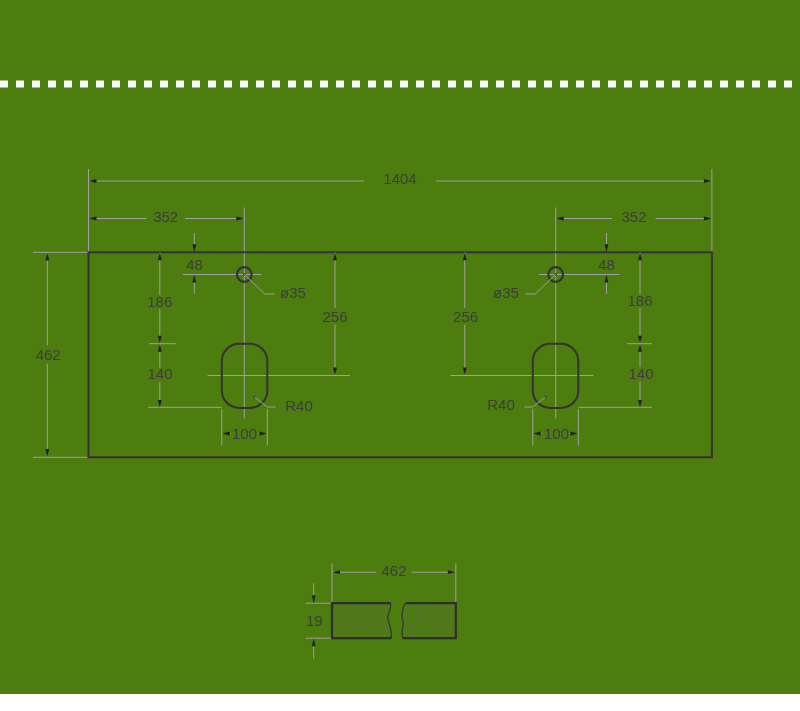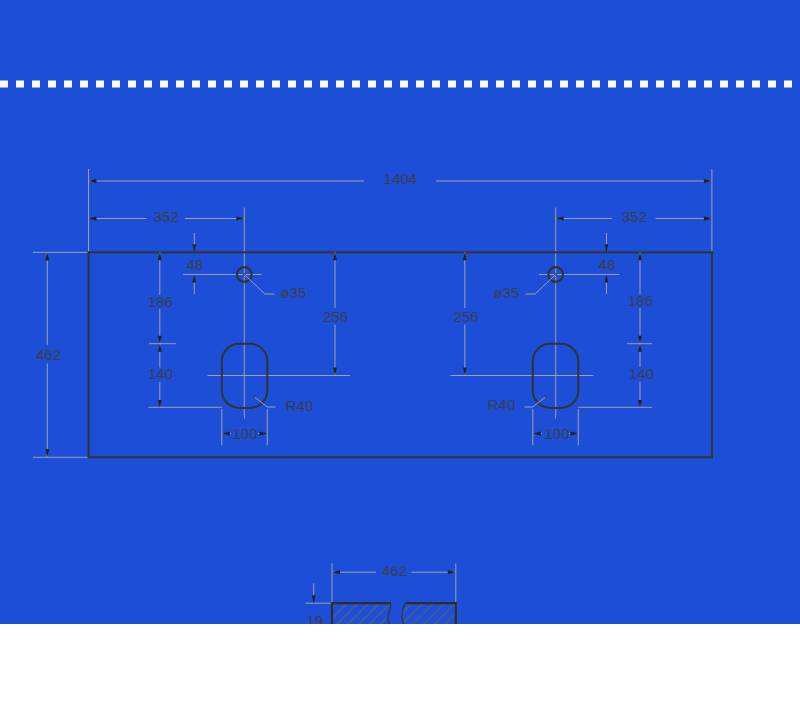--- a/index.html
+++ b/index.html
@@ -1,16 +1,16 @@
 <!DOCTYPE html>
 <html><head>
 <meta charset="utf-8">
 <style>
   html,body{margin:0;padding:0;background:#ffffff;}
-  #page{position:relative;width:800px;height:624px;background:#1d4ed8;overflow:hidden;}
+  #page{position:relative;width:800px;height:694px;background:#4d7c0f;overflow:hidden;}
   svg text{font-family:"Liberation Sans",sans-serif;font-size:15px;fill:#3d3d3d;}
 </style>
 </head>
 <body>
 
 <div id="page">
 <svg width="800" height="711" viewBox="0 0 800 711" xmlns="http://www.w3.org/2000/svg">
   <defs>
     <pattern id="hp" patternUnits="userSpaceOnUse" width="10.8" height="10.8">
       <path d="M0,10.8 L10.8,0 M-2.7,2.7 L2.7,-2.7 M8.1,13.5 L13.5,8.1" stroke="#606060" stroke-width="1.1" fill="none"></path>

